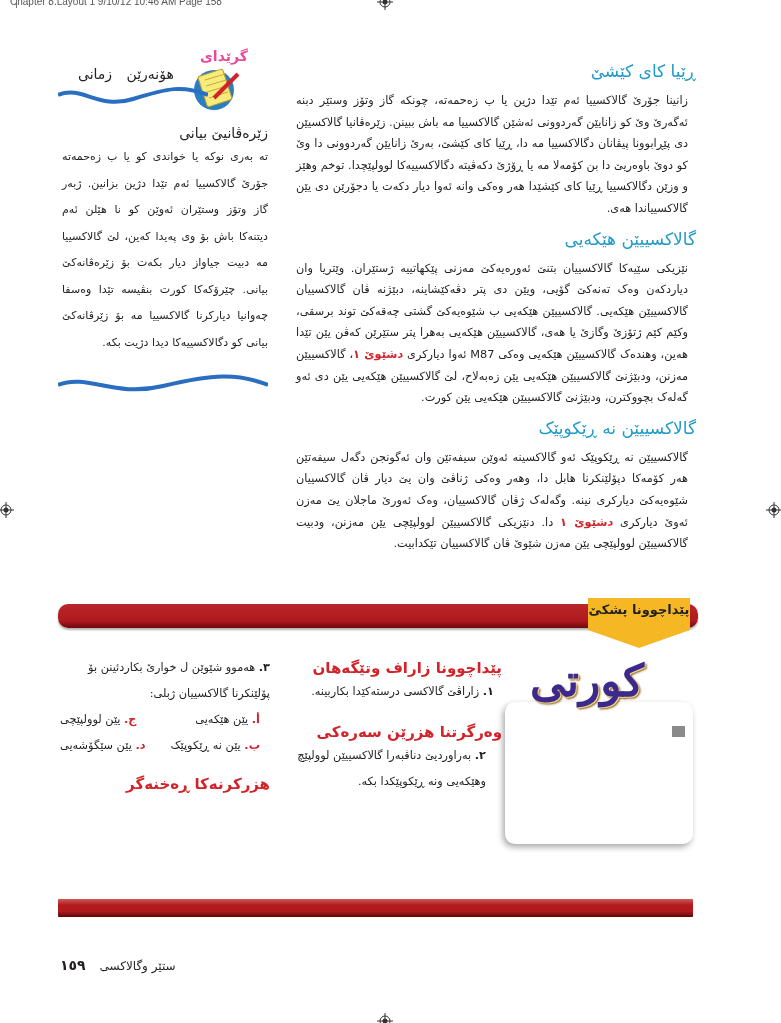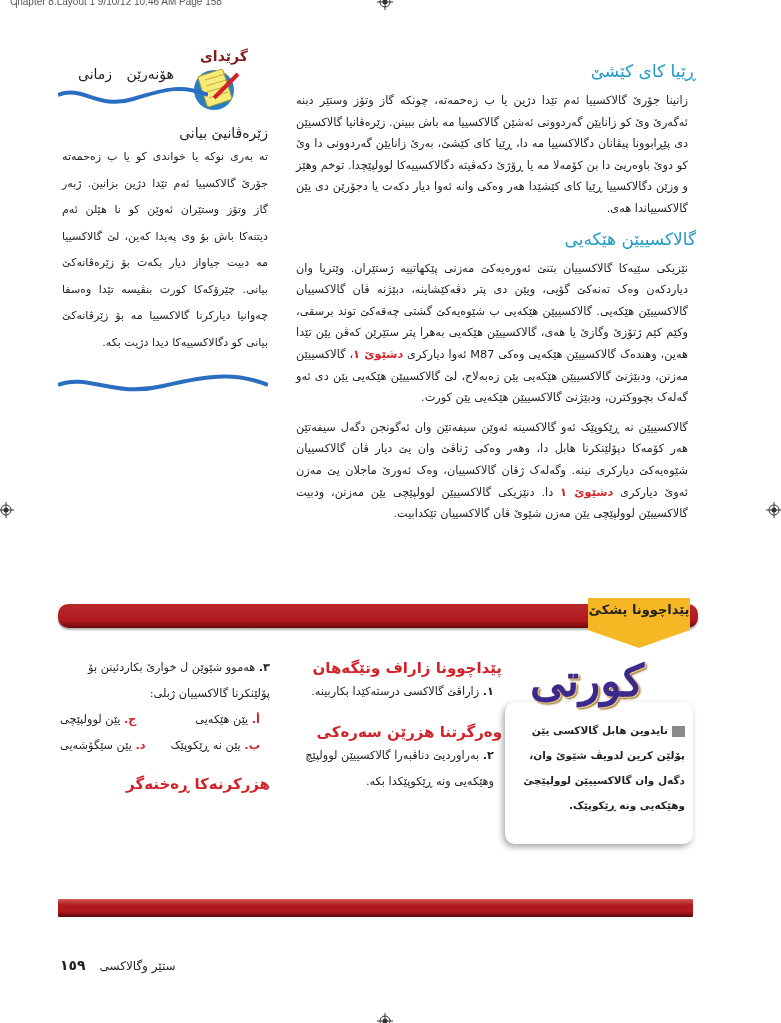--- a/index.html
+++ b/index.html
@@ -66,21 +66,21 @@
 <div class="reg" style="left:377px;top:1013px;">
   <svg viewBox="0 0 16 16">
       <circle cx="8" cy="8" r="5" fill="none" stroke="#333" stroke-width="1"></circle>
       <circle cx="8" cy="8" r="2.5" fill="#333"></circle>
       <line x1="0" y1="8" x2="16" y2="8" stroke="#333"></line>
       <line x1="8" y1="0" x2="8" y2="16" stroke="#333"></line>
     </svg>
 </div>
 
 <div>
-  <div style="position:absolute;left:200px;top:48px;font-weight:bold;color:#7f1d1d;font-size:14px;">گرێدای</div>
+  <div style="position:absolute;left:200px;top:48px;font-weight:bold;color:#ec4899;font-size:14px;">گرێدای</div>
   <div style="position:absolute;left:78px;top:66px;font-size:14px;direction:rtl;word-spacing:10px;">هۆنەرێن زمانی</div>
   <div style="position:absolute;left:192px;top:64px;width:50px;height:50px;">
     <svg viewBox="0 0 50 50" width="50" height="50">
       <circle cx="22" cy="26" r="20" fill="#2a7fc1"></circle>
       <rect x="10" y="8" width="26" height="32" rx="2" fill="#f7ec7a" stroke="#b89a2e" transform="rotate(-18 23 24)"></rect>
       <line x1="13" y1="16" x2="33" y2="10" stroke="#c8a83c"></line>
       <line x1="14" y1="22" x2="34" y2="16" stroke="#c8a83c"></line>
       <line x1="15" y1="28" x2="35" y2="22" stroke="#c8a83c"></line>
       <line x1="17" y1="34" x2="36" y2="28" stroke="#c8a83c"></line>
       <line x1="22" y1="34" x2="46" y2="10" stroke="#d2232a" stroke-width="4"></line>
@@ -96,51 +96,52 @@
   </svg>
 </div>
 
 <div class="main rtl">
   <h2 class="h2">ڕێیا کای کێشێ</h2>
   <p class="p">زانینا جۆرێ گالاکسییا ئەم تێدا دژین یا ب زەحمەتە، چونکە گاز وتۆز وستێر دبنە ئەگەرێ وێ کو زانایێن گەردوونی ئەشێن گالاکسییا مە باش ببینن. زێرەڤانیا گالاکسیێن دی پێڕابوونا پیڤانان دگالاکسییا مە دا، ڕێیا کای کێشێ، بەرێ زانایێن گەردوونی دا وێ کو دوێ باوەریێ دا بن کۆمەلا مە یا ڕۆژێ دکەڤیتە دگالاکسییەکا لوولپێچدا. توخم وهێز و وزێن دگالاکسییا ڕێیا کای کێشێدا هەر وەکی وانە ئەوا دیار دکەت یا دجۆرێن دی یێن گالاکسییاندا هەی.</p>
 
   <h2 class="h2" style="margin-top:6px;">گالاکسییێن هێکەیی</h2>
   <p class="p"><span>نێزیکی سێیەکا گالاکسییان بتنێ ئەورەیەکێ مەزنی پێکهاتییە ژستێران. وێتریا وان دیاردکەن وەک تەنەکێ گۆیی، ویێن دی پتر دڤەکێشاینە، دبێژنە ڤان گالاکسییان گالاکسییێن هێکەیی. گالاکسییێن هێکەیی ب شێوەیەکێ گشتی چەقەکێ توند برسقی، وکێم کێم ژتۆزێ وگازێ یا هەی، گالاکسییێن هێکەیی بەهرا پتر ستێرێن کەڤن یێن تێدا هەین، وهندەک گالاکسییێن هێکەیی وەکی M87 ئەوا دیارکری </span><span class="red">دشێوێ ١</span><span>، گالاکسییێن مەزنن، ودبێژنێ گالاکسییێن هێکەیی یێن زەبەلاح، لێ گالاکسییێن هێکەیی یێن دی ئەو گەلەک بچووکترن، ودبێژنێ گالاکسییێن هێکەیی یێن کورت.</span></p>
 
+  <h2 class="h2" style="margin-top:6px;">گالاکسییێن نە ڕێکوپێک</h2>
   <p class="p"><span>گالاکسییێن نە ڕێکوپێک ئەو گالاکسینە ئەوێن سیفەتێن وان ئەگونجن دگەل سیفەتێن هەر کۆمەکا دپۆلێنکرنا هابل دا، وهەر وەکی ژناڤێ وان یێ دیار ڤان گالاکسییان شێوەیەکێ دیارکری نینە. وگەلەک ژڤان گالاکسییان، وەک ئەورێ ماجلان یێ مەزن ئەوێ دیارکری </span><span class="red">دشێوێ ١</span><span> دا. دنێزیکی گالاکسییێن لوولپێچی یێن مەزنن، ودبیت گالاکسییێن لوولپێچی یێن مەزن شێوێ ڤان گالاکسییان تێکدابیت.</span></p>
 </div>
 
 <div class="banner">
   <div class="banner-tab"></div>
   <div class="banner-arrow"></div>
   <div class="banner-label rtl" style="text-align:center;">پێداچوونا پشکێ</div>
 </div>
 
 <div class="rtl" style="position:absolute;left:290px;top:657px;width:212px;">
   <div class="col-h">پێداچوونا زاراف وتێگەهان</div>
   <div class="q" style="padding-right:8px;"><span class="qn">١.</span> <span>زاراڤێ گالاکسی درستەکێدا بکاربینە.</span></div>
   <div class="col-h" style="margin-top:16px;">وەرگرتنا هزرێن سەرەکی</div>
-  <div class="q" style="padding-right:8px;"><span class="qn">٢.</span> <span>بەراوردیێ دناڤبەرا گالاکسییێن لوولپێچ وهێکەیی ونە ڕێکوپێکدا بکە.</span></div>
+  <div class="q" style="padding-right:16px;"><span class="qn">٢.</span> <span>بەراوردیێ دناڤبەرا گالاکسییێن لوولپێچ وهێکەیی ونە ڕێکوپێکدا بکە.</span></div>
 </div>
 
 <div class="rtl" style="position:absolute;left:60px;top:655px;width:210px;">
   <div class="q"><span class="qn">٣.</span> <span>هەموو شێوێن ل خوارێ بکاردئینن بۆ پۆلێنکرنا گالاکسییان ژبلی:</span></div>
   <div class="q" style="display:flex;justify-content:space-between;padding-right:10px;">
     <span><span class="red">أ.</span> <span>یێن هێکەیی</span></span>
     <span><span class="red">ج.</span> <span>یێن لوولپێچی</span></span>
   </div>
   <div class="q" style="display:flex;justify-content:space-between;padding-right:10px;">
     <span><span class="red">ب.</span> <span>یێن نە ڕێکوپێک</span></span>
     <span><span class="red">د.</span> <span>یێن سێگۆشەیی</span></span>
   </div>
   <div class="col-h" style="margin-top:14px;">هزرکرنەکا ڕەخنەگر</div>
 </div>
 
 <div class="summary"></div>
 <div class="summary-title">کورتی</div>
-<div class="summary-body rtl"><span class="sq"></span><span>نایدوین هابل گالاکسی یێن پۆلێن کرین لدویڤ شێوێ وان، دگەل وان گالاکسییێن لوولپێچێ وهێکەیی ونە ڕێکوپێک.</span></div>
+<div class="summary-body rtl"><span class="sq"></span></div>
 
 <div class="banner2"></div>
 
 <div class="footer">
   <span>ستێر وگالاکسی</span>
   <span class="pgnum">١٥٩</span>
 </div>
 
 </body></html>

